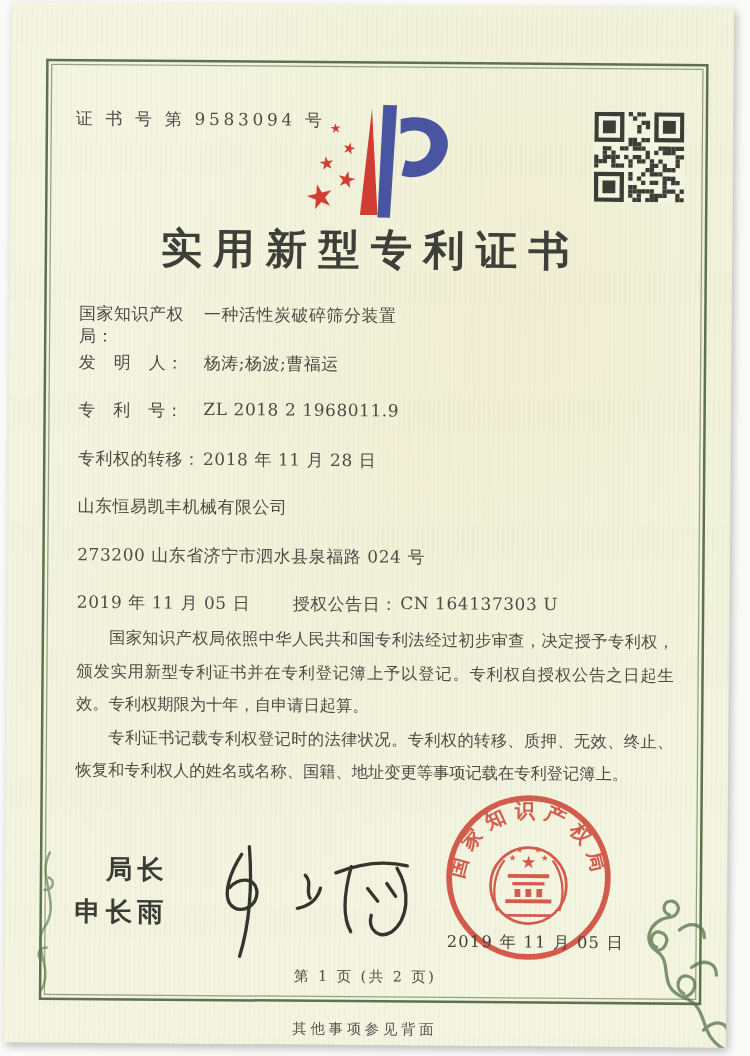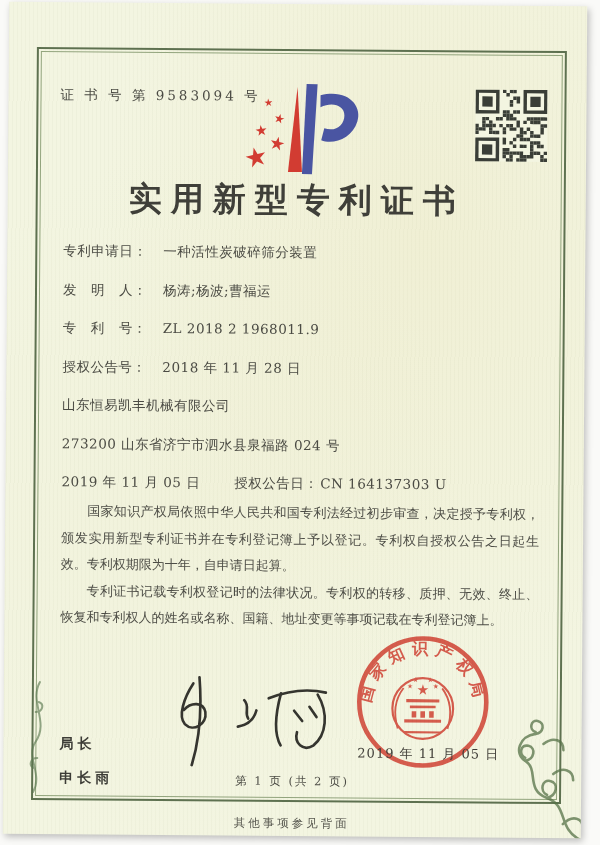--- a/index.html
+++ b/index.html
@@ -23,22 +23,22 @@
   .title{position:absolute;left:0;right:0;top:174px;text-align:center;
     font-size:33px;font-weight:600;color:#3f3f39;letter-spacing:9px;}
   .rows{position:absolute;left:56px;right:40px;top:240px;color:#4b4b44;}
   .row{display:flex;height:38.5px;font-size:13.5px;letter-spacing:0.5px;}
   .row .lbl{width:100px;flex:none;}
   .row .val{flex:1;}
   .row.grant .g-date{margin-right:34px;}
   .paras{position:absolute;left:56px;right:44px;top:496px;font-size:13px;
     line-height:26.5px;color:#4d4d46;text-align:justify;}
   .paras p{margin:0;text-indent:2em;}
-  .signer{position:absolute;left:56px;top:724px;color:#3c3c36;font-size:14px;
-    font-weight:600;letter-spacing:4px;line-height:34px;}
+  .signer{position:absolute;left:56px;top:676px;color:#3c3c36;font-size:21px;
+    font-weight:600;letter-spacing:4px;line-height:34px;text-align:right;}
   .signature{position:absolute;left:150px;top:668px;width:190px;height:102px;}
   .seal{position:absolute;left:350px;top:628px;width:138px;height:138px;
     opacity:0.88;mix-blend-mode:multiply;}
   .seal-date{position:absolute;left:354px;top:740px;width:160px;font-size:13px;
     color:#413f39;letter-spacing:1px;}
   .page-note{position:absolute;left:0;right:0;top:770px;text-align:center;
     font-size:11.5px;color:#4b4b44;letter-spacing:2px;}
   .back-note{position:absolute;left:0;right:0;top:812px;text-align:center;
     font-size:11.5px;color:#56564e;letter-spacing:3px;}
   .flourish-br{position:absolute;right:-4px;bottom:-6px;width:92px;height:170px;}
@@ -204,33 +204,33 @@
           <rect x="56" y="80" width="4" height="4"></rect>
           <rect x="76" y="80" width="4" height="4"></rect>
           <rect x="80" y="80" width="4" height="4"></rect>
         </g>
     </svg>
 
     <div class="title">实用新型专利证书</div>
 
     <div class="rows">
       <div class="row">
-        <span class="lbl">专利申请日：</span>
+        <span class="lbl">国家知识产权局：</span>
         <span class="val">一种活性炭破碎筛分装置</span>
       </div>
       <div class="row">
         <span class="lbl">发　明　人：</span>
         <span class="val">杨涛;杨波;曹福运</span>
       </div>
       <div class="row">
         <span class="lbl">专　利　号：</span>
         <span class="val">ZL 2018 2 1968011.9</span>
       </div>
       <div class="row">
-        <span class="lbl">授权公告号：</span>
+        <span class="lbl">专利权的转移：</span>
         <span class="val">2018 年 11 月 28 日</span>
       </div>
       <div class="row">
         <span class="val">山东恒易凯丰机械有限公司</span>
       </div>
       <div class="row">
         <span class="val">273200 山东省济宁市泗水县泉福路 024 号</span>
       </div>
       <div class="row grant">
         <span class="g-date">2019 年 11 月 05 日</span>

